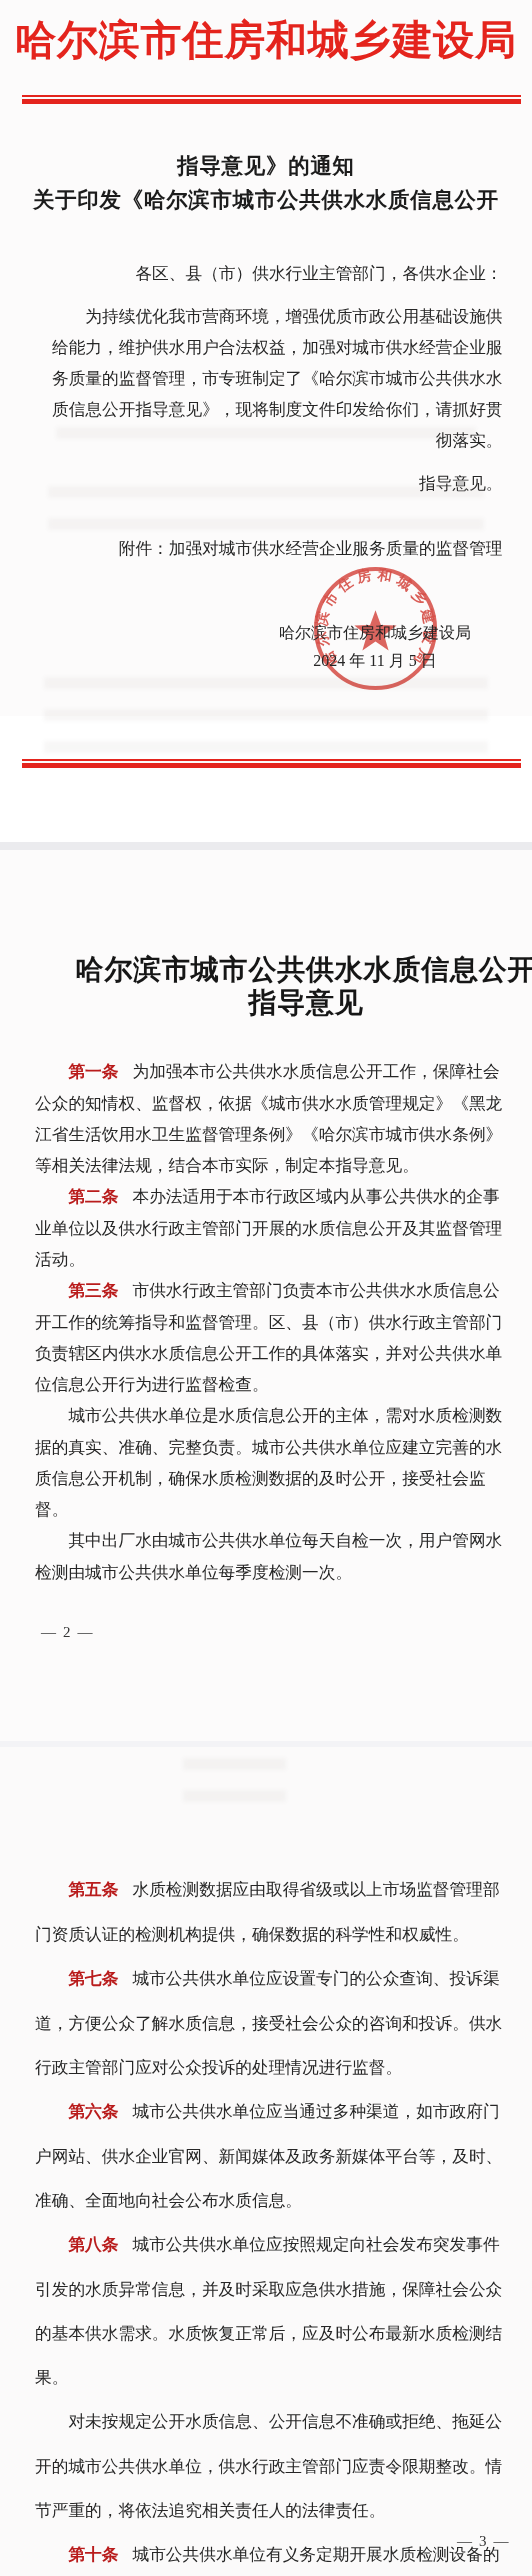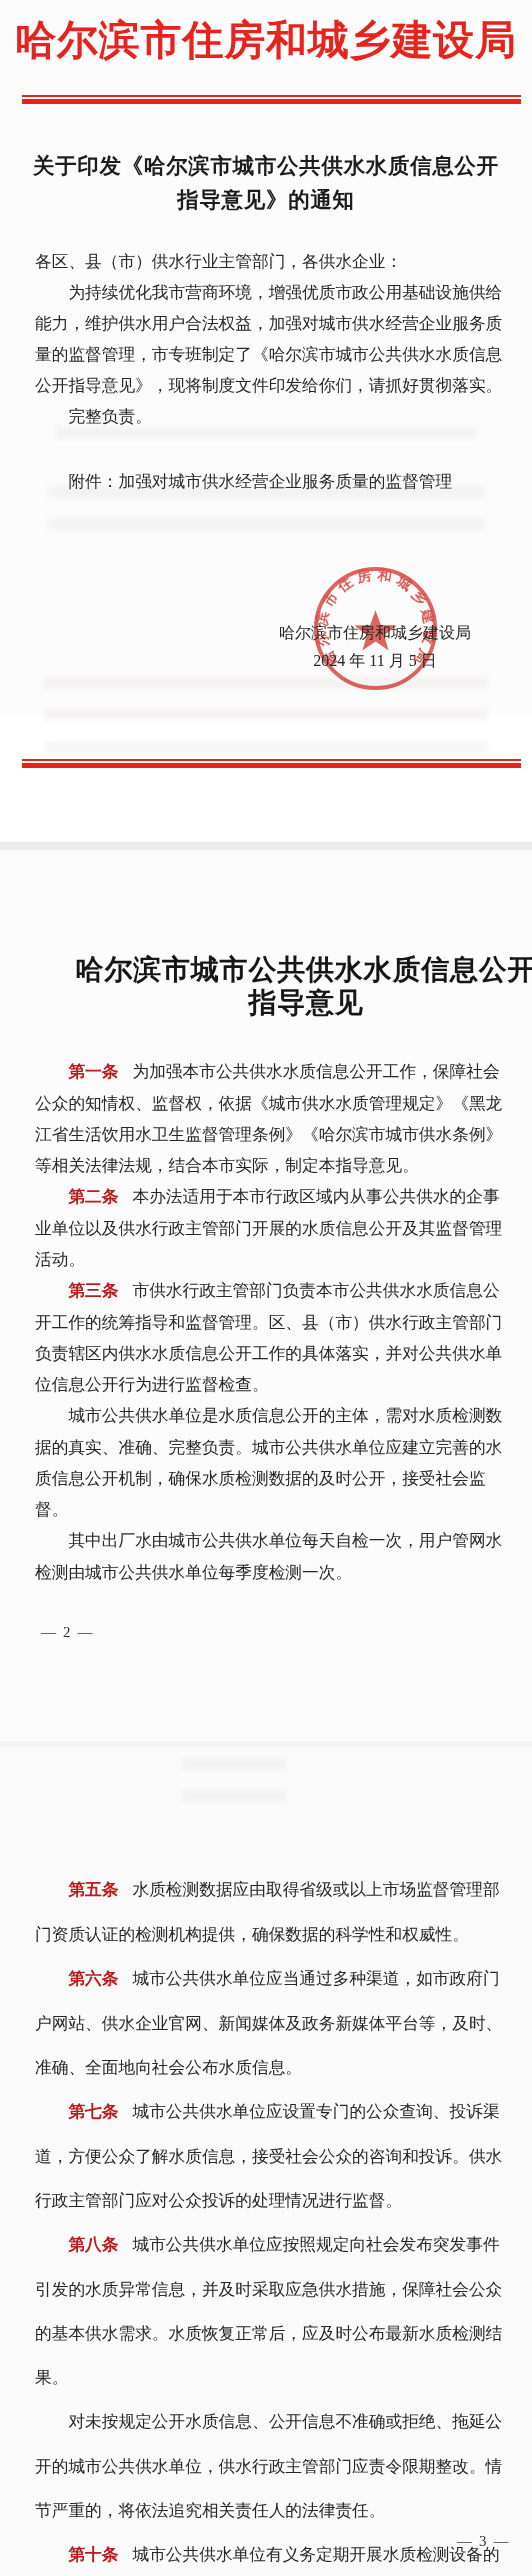--- a/index.html
+++ b/index.html
@@ -34,21 +34,21 @@
   .red-rule.bottom{top:759px;}
   .notice-title{
     position:absolute;top:149px;left:0;width:100%;
     text-align:center;font-weight:700;font-size:21.4px;line-height:34px;letter-spacing:0.8px;
     color:#1c1c1c;
   }
   .notice-body{
     position:absolute;top:246px;left:35px;right:17.5px;
     font-size:16.7px;line-height:31px;
   }
-  .notice-body p{margin:0;}
+  .notice-body p{margin:12px;text-align:right;}
   .indent{text-indent:2em;}
   .attachment{margin-top:34px !important;}
   .signature{
     position:absolute;top:619px;left:262px;width:226px;
     text-align:center;font-size:16px;line-height:28px;
     z-index:3;
   }
   .seal{
     position:absolute;top:561px;left:308px;width:135px;height:135px;
     z-index:2;mix-blend-mode:multiply;opacity:.92;
@@ -89,28 +89,28 @@
 </head>
 <body>
 
 <div class="canvas">
 
   <div class="page" id="page1">
     <div class="letterhead">哈尔滨市住房和城乡建设局</div>
     <div class="red-rule top"></div>
 
     <div class="notice-title">
+      <div>指导意见》的通知</div>
       <div>关于印发《哈尔滨市城市公共供水水质信息公开</div>
-      <div>指导意见》的通知</div>
     </div>
 
     <div class="notice-body">
       <p>各区、县（市）供水行业主管部门，各供水企业：</p>
       <p class="indent">为持续优化我市营商环境，增强优质市政公用基础设施供给能力，维护供水用户合法权益，加强对城市供水经营企业服务质量的监督管理，市专班制定了《哈尔滨市城市公共供水水质信息公开指导意见》，现将制度文件印发给你们，请抓好贯彻落实。</p>
-      <p class="indent">完整负责。</p>
+      <p class="indent">指导意见。</p>
       <p class="indent attachment">附件：加强对城市供水经营企业服务质量的监督管理</p>
     </div>
 
     <div class="bleed" style="top:427px;left:56px;right:56px;height:32px;"></div>
     <div class="bleed" style="top:486px;left:48px;right:48px;height:52px;"></div>
     <div class="bleed" style="top:677px;left:44px;right:44px;height:76px;"></div>
 
     <svg class="seal" viewBox="0 0 170 170">
       <circle cx="85" cy="85" r="75" fill="none" stroke="#d6423a" stroke-width="5" opacity="0.88"></circle>
       <path id="sealArc" d="M 40,128 A 62,62 0 1 1 130,128" fill="none"></path>
@@ -147,22 +147,22 @@
     <div class="page-num" id="pn2">— 2 —</div>
   </div>
 
   <div id="sep2"></div>
 
   <div class="page" id="page3">
     <div class="bleed" style="top:11px;left:183px;width:103px;height:52px;"></div>
 
     <div class="articles" id="articles-p3">
       <p><span class="lead">第五条</span><span>水质检测数据应由取得省级或以上市场监督管理部门资质认证的检测机构提供，确保数据的科学性和权威性。</span></p>
+      <p><span class="lead">第七条</span><span>城市公共供水单位应设置专门的公众查询、投诉渠道，方便公众了解水质信息，接受社会公众的咨询和投诉。供水行政主管部门应对公众投诉的处理情况进行监督。</span></p>
       <p><span class="lead">第六条</span><span>城市公共供水单位应当通过多种渠道，如市政府门户网站、供水企业官网、新闻媒体及政务新媒体平台等，及时、准确、全面地向社会公布水质信息。</span></p>
-      <p><span class="lead">第七条</span><span>城市公共供水单位应设置专门的公众查询、投诉渠道，方便公众了解水质信息，接受社会公众的咨询和投诉。供水行政主管部门应对公众投诉的处理情况进行监督。</span></p>
       <p><span class="lead">第八条</span><span>城市公共供水单位应按照规定向社会发布突发事件引发的水质异常信息，并及时采取应急供水措施，保障社会公众的基本供水需求。水质恢复正常后，应及时公布最新水质检测结果。</span></p>
       <p><span class="lead"></span><span>对未按规定公开水质信息、公开信息不准确或拒绝、拖延公开的城市公共供水单位，供水行政主管部门应责令限期整改。情节严重的，将依法追究相关责任人的法律责任。</span></p>
       <p><span class="lead">第十条</span><span>城市公共供水单位有义务定期开展水质检测设备的维护和技术升级，确保水质检测工作的准确性和时效性，并配合水务、卫生健康等部门开展的水质监测工作。</span></p>
     </div>
 
     <div class="page-num" id="pn3">— 3 —</div>
   </div>
 
 </div>
 

